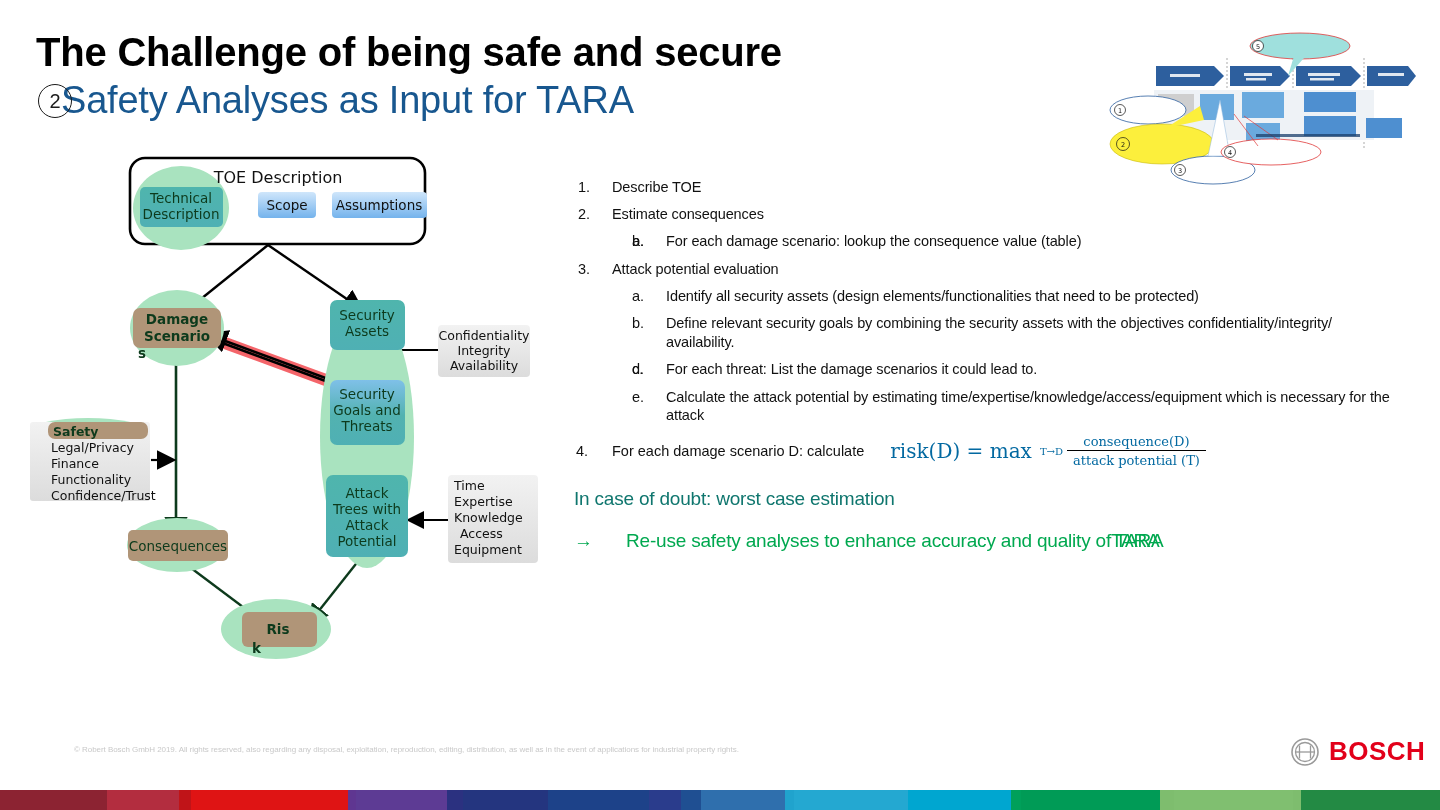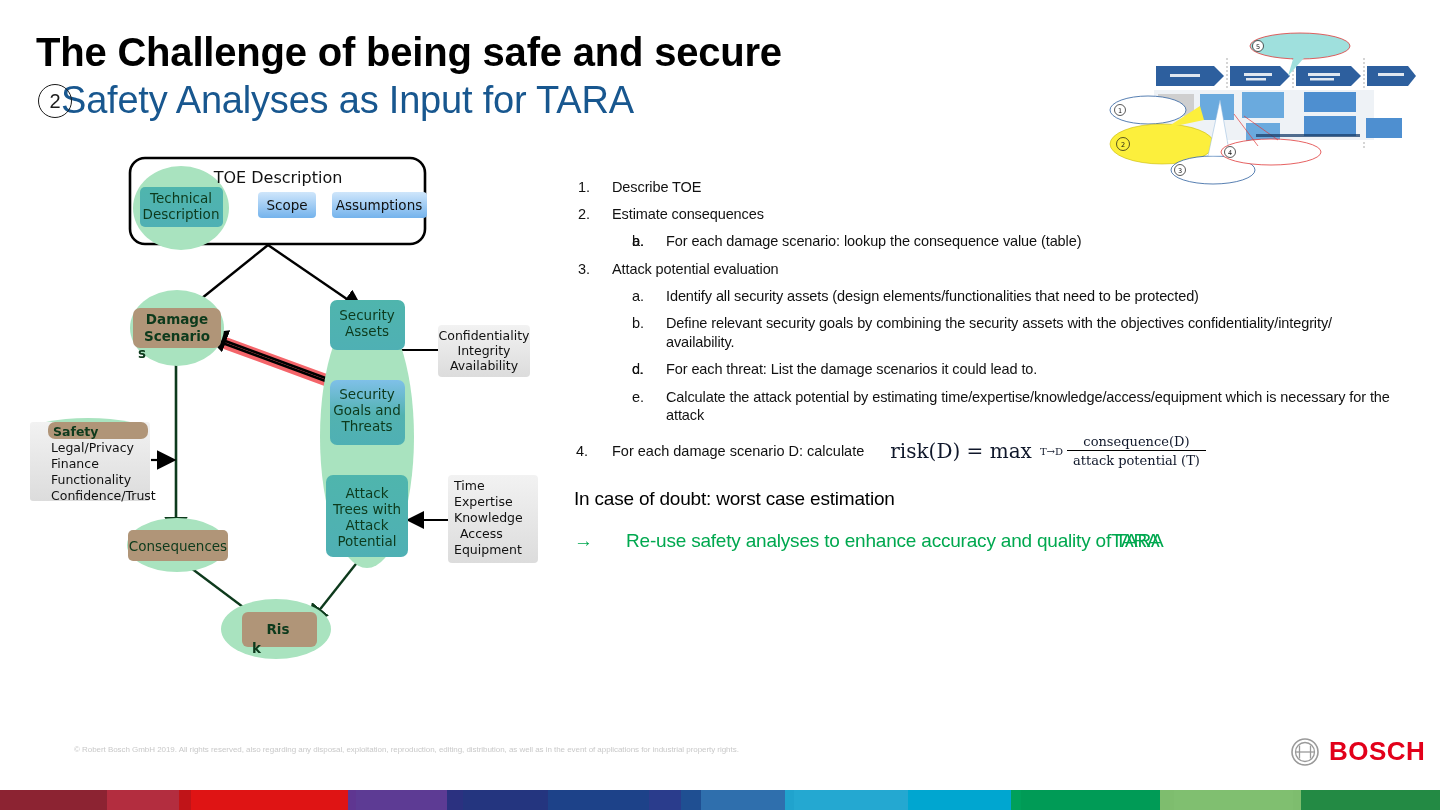--- a/index.html
+++ b/index.html
@@ -54,32 +54,32 @@
     font-size:14.5px;color:#111;line-height:18.5px;letter-spacing:-0.1px;
   }
   ol.lvl2 > li > .num{position:absolute;left:20px;top:0;width:28px;}
 
   
   #item4{display:flex;align-items:center;margin-top:2px;}
   #item4 .lead{font-size:14.5px;color:#111;padding-left:38px;position:relative;white-space:nowrap;}
   #item4 .lead .num{position:absolute;left:2px;top:0;}
   #formula{
     font-family:"DejaVu Serif", serif;
-    margin-left:26px;display:flex;align-items:center;color:#0f172a;
+    margin-left:26px;display:flex;align-items:center;color:#0369a1;
   }
   #formula .lhs{font-size:20px;}
   #formula .maxblk{display:flex;flex-direction:column;align-items:center;margin:0 4px 0 8px;}
   #formula .maxblk .sub{font-size:10px;line-height:11px;margin-top:1px;}
   #formula .frac{display:flex;flex-direction:column;align-items:center;}
   #formula .frac .top{font-size:13px;padding:0 6px 1px 6px;}
   #formula .frac .bar{height:1.3px;background:#000;width:100%;}
   #formula .frac .bot{font-size:13px;padding:2px 6px 0 6px;}
 
   #worst-case{
-    margin-top:20px;font-size:19px;color:#000000;letter-spacing:-0.2px;
+    margin-top:20px;font-size:19px;color:#0f766e;letter-spacing:-0.2px;
   }
   #conclusion{
     margin-top:20px;font-size:19px;color:#00a84f;letter-spacing:-0.2px;
     display:flex;align-items:baseline;
   }
   #conclusion .arrow{width:52px;display:inline-block;}
   #conclusion .tara-dup{position:relative;display:inline-block;}
   #conclusion .tara-dup .a{position:relative;}
   #conclusion .tara-dup .b{position:absolute;left:4px;top:0;}
 

